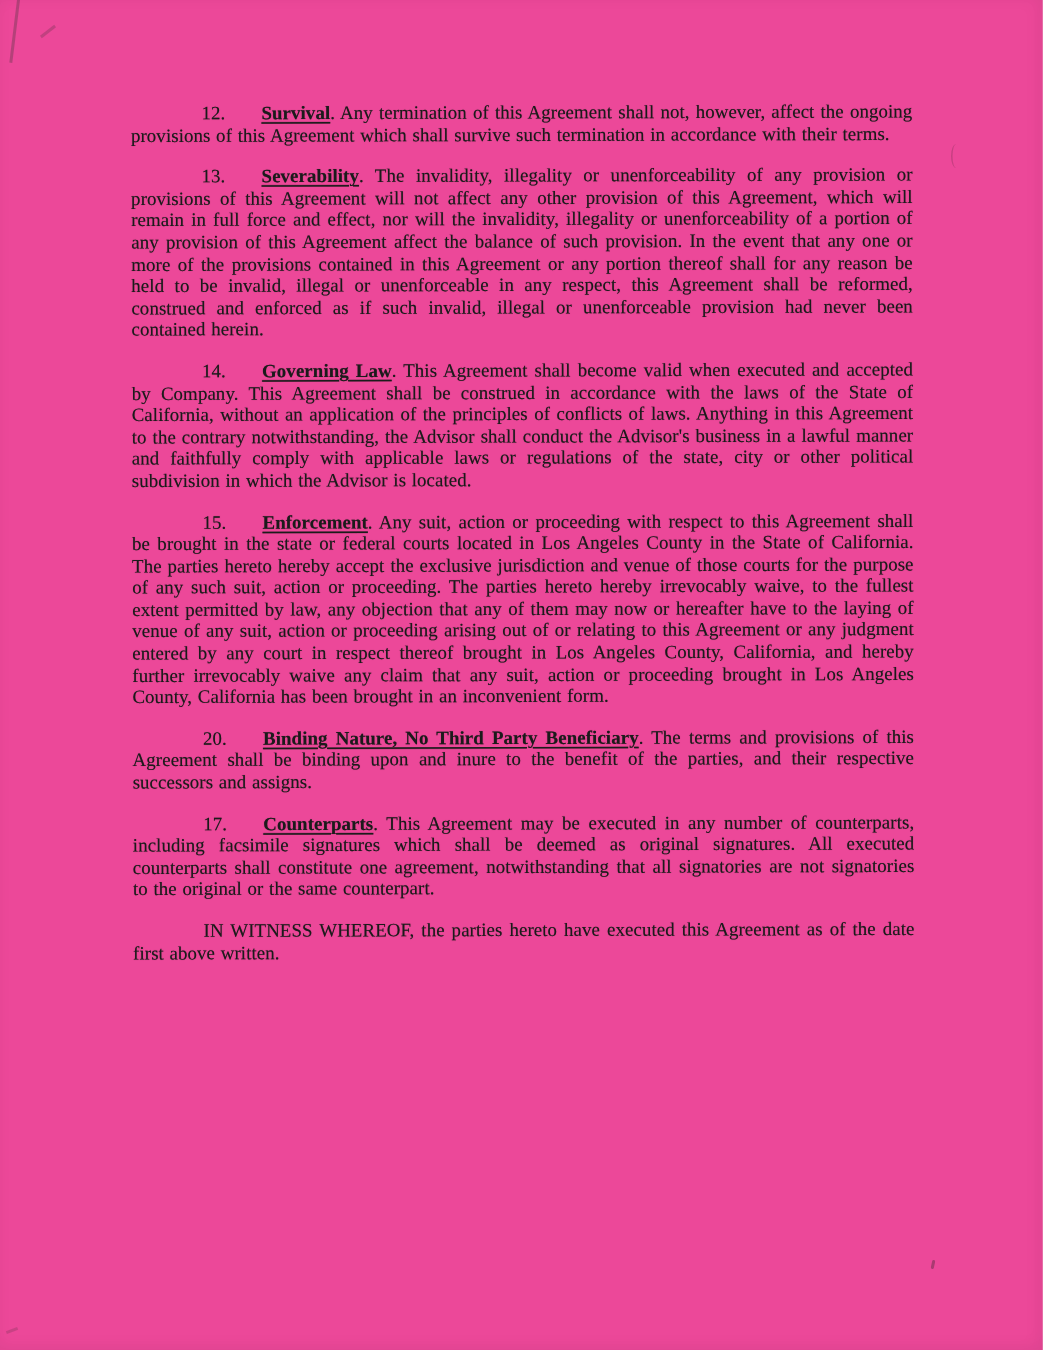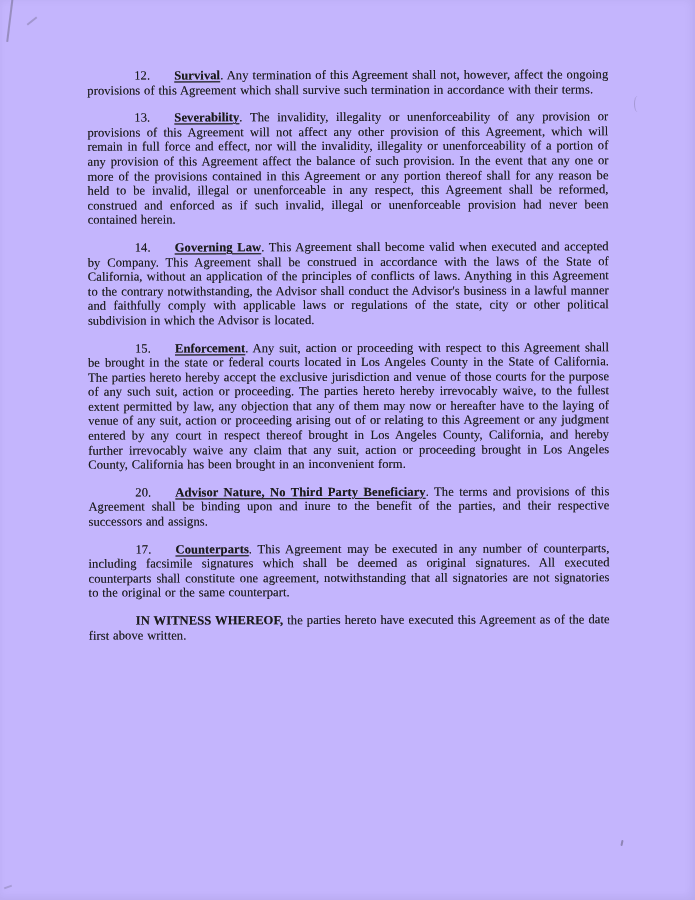--- a/index.html
+++ b/index.html
@@ -5,21 +5,21 @@
   * { margin: 0; padding: 0; box-sizing: border-box; }
   html, body { width: 695px; height: 900px; }
   body {
     background: #f4f4f2;
     font-family: "Liberation Serif", serif;
     overflow: hidden;
   }
   .page {
     position: absolute;
     inset: 0;
-    background: #c4b5fd;
+    background: #ec4899;
     color: #1b1b1b;
     box-shadow: inset -4px 0 10px rgba(0,0,0,0.035), inset 0 -4px 10px rgba(0,0,0,0.03);
     padding-left: 27px;
   }
   .content {
     position: absolute;
     left: 88px;
     top: 68px;
     width: 521px;
     transform: rotate(-0.15deg);
@@ -38,21 +38,21 @@
     display: inline-block;
     min-width: 40px;
     text-indent: 0;
   }
   .heading {
     font-weight: 700;
     text-decoration: underline;
     text-underline-offset: 2px;
     text-decoration-thickness: 1px;
   }
-  .closing-bold { font-weight: 700; }
+  .closing-bold { font-weight: 400; }
   .closing { margin-top: 3px; }
 
   
   .artifact { position: absolute; pointer-events: none; }
   .artifact-left-line {
     left: 9px; top: -4px; width: 2px; height: 46px;
     background: rgba(50,50,50,0.30);
     transform: rotate(7deg);
   }
   .artifact-corner {
@@ -91,20 +91,20 @@
   <div class="content">
 
     <p class="para"><span class="num">12.</span><span class="heading">Survival</span><span>. Any termination of this Agreement shall not, however, affect the ongoing provisions of this Agreement which shall survive such termination in accordance with their terms.</span></p>
 
     <p class="para"><span class="num">13.</span><span class="heading">Severability</span><span>. The invalidity, illegality or unenforceability of any provision or provisions of this Agreement will not affect any other provision of this Agreement, which will remain in full force and effect, nor will the invalidity, illegality or unenforceability of a portion of any provision of this Agreement affect the balance of such provision. In the event that any one or more of the provisions contained in this Agreement or any portion thereof shall for any reason be held to be invalid, illegal or unenforceable in any respect, this Agreement shall be reformed, construed and enforced as if such invalid, illegal or unenforceable provision had never been contained herein.</span></p>
 
     <p class="para"><span class="num">14.</span><span class="heading">Governing Law</span><span>. This Agreement shall become valid when executed and accepted by Company. This Agreement shall be construed in accordance with the laws of the State of California, without an application of the principles of conflicts of laws. Anything in this Agreement to the contrary notwithstanding, the Advisor shall conduct the Advisor's business in a lawful manner and faithfully comply with applicable laws or regulations of the state, city or other political subdivision in which the Advisor is located.</span></p>
 
     <p class="para"><span class="num">15.</span><span class="heading">Enforcement</span><span>. Any suit, action or proceeding with respect to this Agreement shall be brought in the state or federal courts located in Los Angeles County in the State of California. The parties hereto hereby accept the exclusive jurisdiction and venue of those courts for the purpose of any such suit, action or proceeding. The parties hereto hereby irrevocably waive, to the fullest extent permitted by law, any objection that any of them may now or hereafter have to the laying of venue of any suit, action or proceeding arising out of or relating to this Agreement or any judgment entered by any court in respect thereof brought in Los Angeles County, California, and hereby further irrevocably waive any claim that any suit, action or proceeding brought in Los Angeles County, California has been brought in an inconvenient form.</span></p>
 
-    <p class="para"><span class="num">20.</span><span class="heading">Advisor Nature, No Third Party Beneficiary</span><span>. The terms and provisions of this Agreement shall be binding upon and inure to the benefit of the parties, and their respective successors and assigns.</span></p>
+    <p class="para"><span class="num">20.</span><span class="heading">Binding Nature, No Third Party Beneficiary</span><span>. The terms and provisions of this Agreement shall be binding upon and inure to the benefit of the parties, and their respective successors and assigns.</span></p>
 
     <p class="para"><span class="num">17.</span><span class="heading">Counterparts</span><span>. This Agreement may be executed in any number of counterparts, including facsimile signatures which shall be deemed as original signatures. All executed counterparts shall constitute one agreement, notwithstanding that all signatories are not signatories to the original or the same counterpart.</span></p>
 
     <p class="para closing"><span class="closing-bold">IN WITNESS WHEREOF,</span><span> the parties hereto have executed this Agreement as of the date first above written.</span></p>
 
   </div>
 </div>
 
 </body></html>

